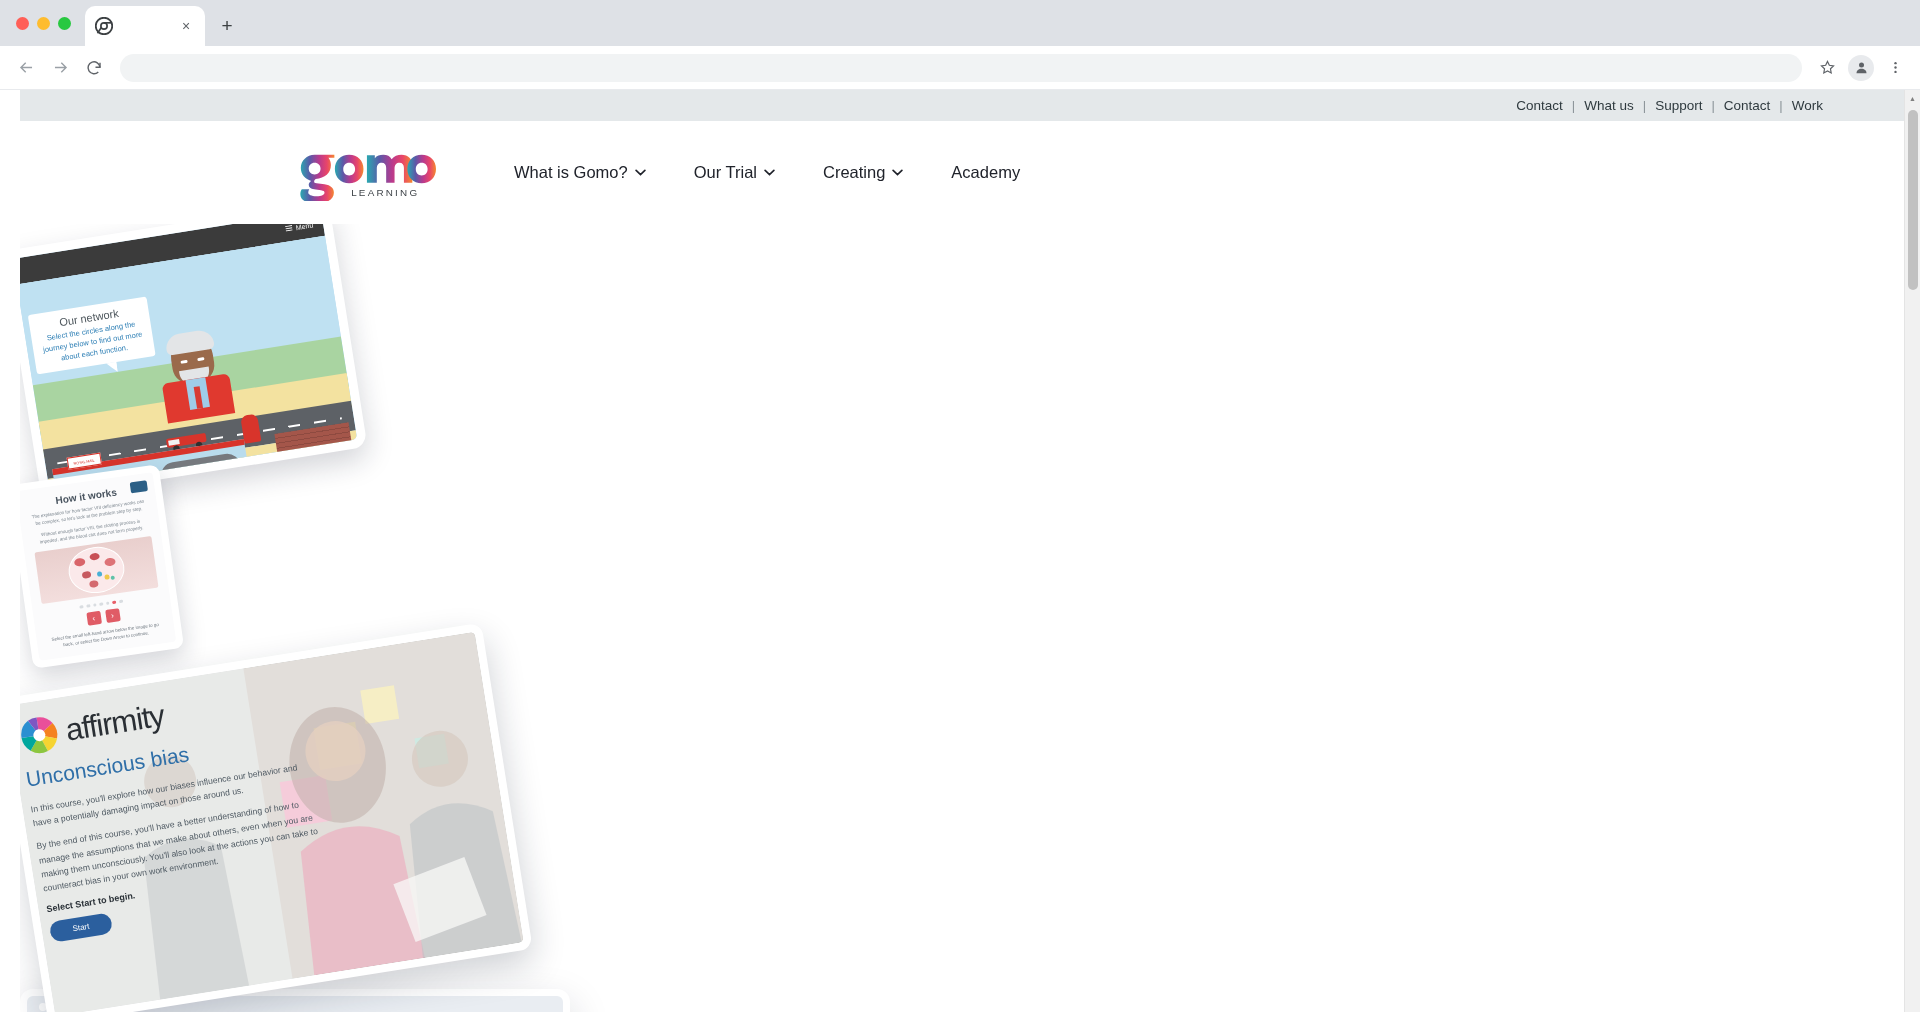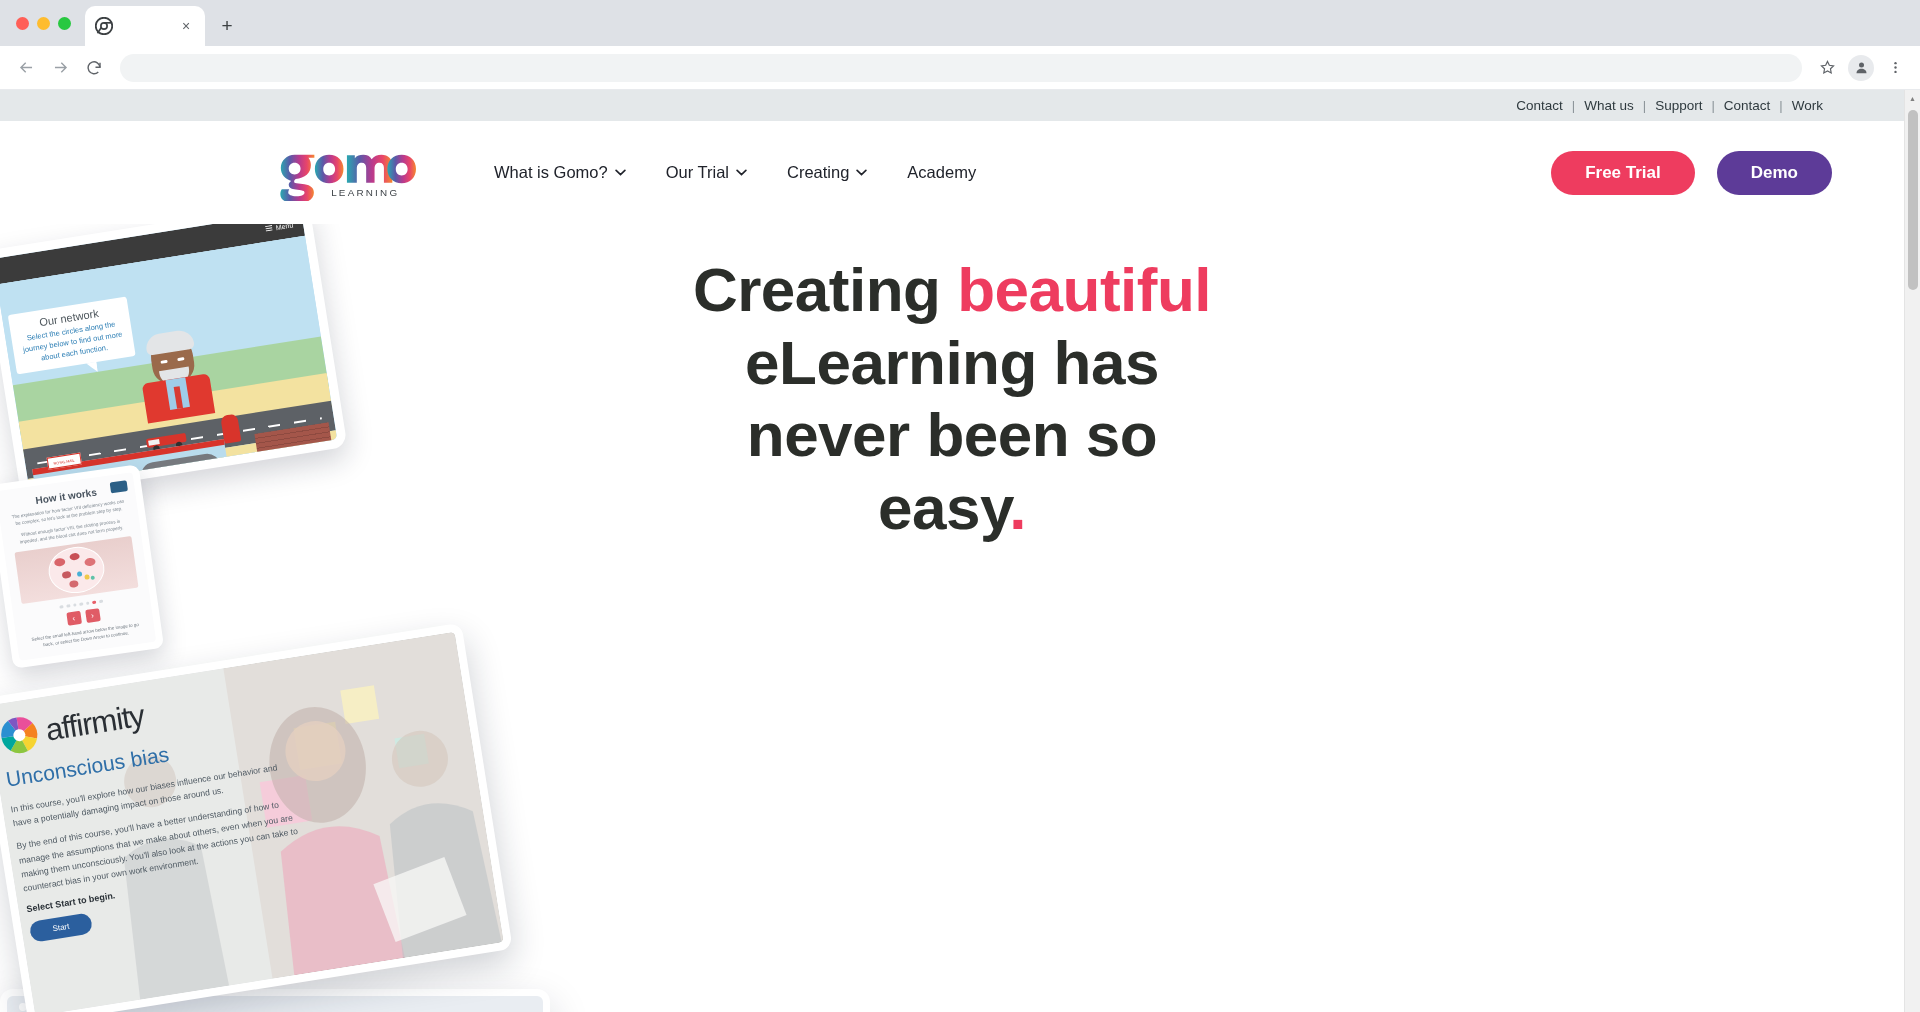--- a/index.html
+++ b/index.html
@@ -48,37 +48,37 @@
   .tb-icon { width:30px; height:30px; display:flex; align-items:center; justify-content:center;
     color:#5f6368; border-radius:50%; }
   .avatar-btn { width:26px; height:26px; border-radius:50%; background:#e8eaed;
     display:flex; align-items:center; justify-content:center; margin:0 4px; }
 
   
   .viewport {
     position:absolute; top:90px; left:0; width:1920px; height:922px; overflow:hidden;
     background:#fff;
   }
-  .page { position:relative; width:1904px; height:922px; background:#fff; }
+  .page { position:relative; width:1904px; height:922px; background:#fff;padding-left:20px; }
 
   
   .utility {
     height:31px; background:#e4e8ea; display:flex; align-items:center;
     justify-content:flex-end; padding-right:72px; gap:0;
   }
   .utility a { font-size:13.5px; color:#2f3a3f; text-decoration:none; padding:0 9px; }
   .utility .sep { color:#8b9499; font-size:13px; }
 
   
   .site-header {
     height:103px; display:flex; align-items:center; padding:0 0 0 268px; position:relative;
     background:#fff;
   }
   .logo { width:148px; height:56px; flex:none; display:block; }
-  .mainnav { display:flex; align-items:flex-end; gap:0; margin-left:58px; }
+  .mainnav { display:flex; align-items:flex-end; gap:8px; margin-left:58px; }
   .navitem {
     display:flex; align-items:center; gap:7px; padding:0 20px;
     font-size:16.5px; color:#20232b; white-space:nowrap;
   }
   .caret { width:11px; height:7px; display:block; }
   .header-cta { position:absolute; right:72px; display:flex; align-items:center; gap:22px; }
   .btn {
     height:44px; border-radius:22px; display:flex; align-items:center; justify-content:center;
     padding:0 34px; font-size:17px; font-weight:bold; color:#fff; white-space:nowrap;
   }
@@ -315,33 +315,24 @@
           <span>Creating</span>
           <svg class="caret" viewBox="0 0 12 8">
             <path d="M1 1.6 L6 6.4 L11 1.6" fill="none" stroke="#20232b" stroke-width="1.9" stroke-linecap="round"></path>
               </svg>
         </div>
         <div class="navitem">
           <span>Academy</span>
         </div>
       </div>
 
-      <div class="header-cta">
-        <div class="btn btn-trial">Free Trial</div>
-        <div class="btn btn-demo">Demo</div>
-      </div>
     </div>
 
     <div class="hero">
 
-      <div class="headline">
-        <div class="hl-wrap">
-          <span>Creating </span><span class="accent">beautiful</span><span> eLearning has never been so easy</span><span class="accent">.</span>
-        </div>
-      </div>
 
       <div class="c-network">
         <div class="tablet-inner">
           <div class="tablet-top">
             <span class="tablet-menu">
               <svg class="burger" viewBox="0 0 8 6">
                 <rect width="8" height="1" y="0" fill="#fff"></rect>
                     <rect width="8" height="1" y="2.5" fill="#fff"></rect>
                     <rect width="8" height="1" y="5" fill="#fff"></rect>
                   </svg>

